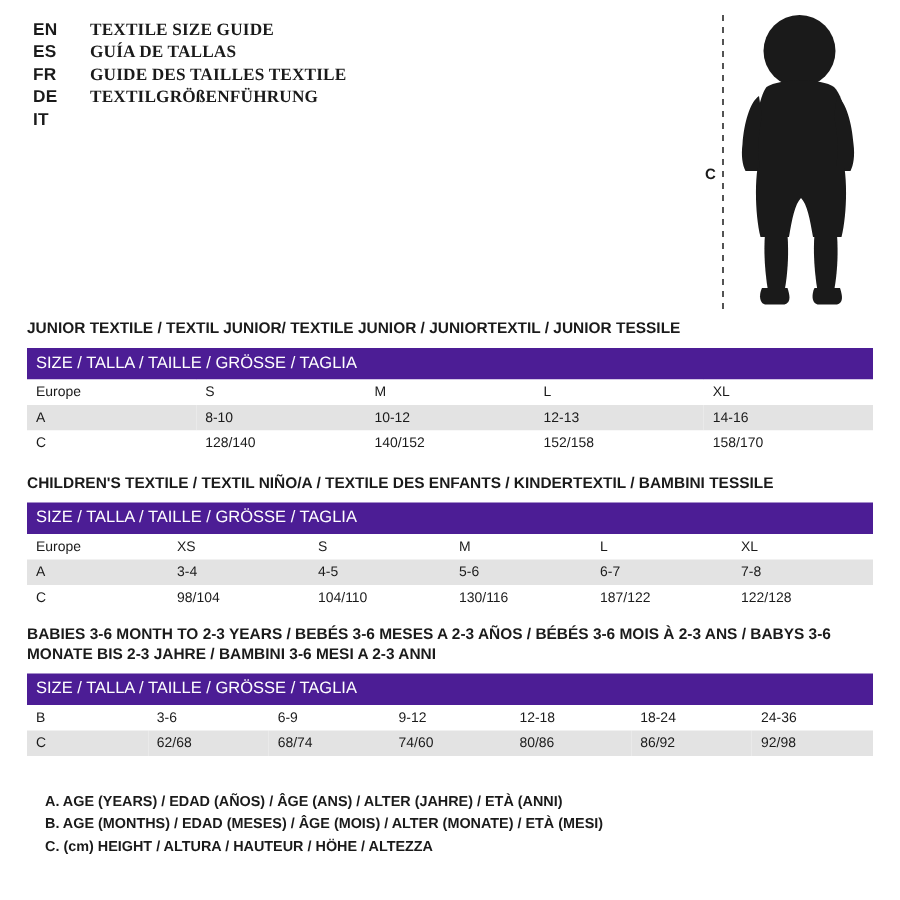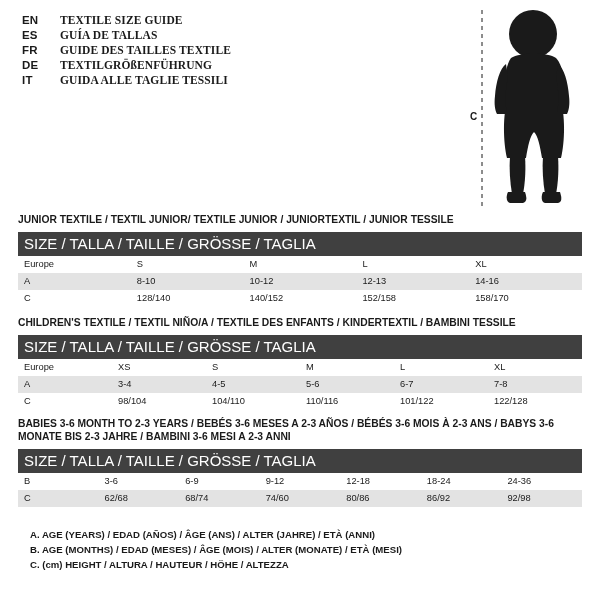--- a/index.html
+++ b/index.html
@@ -87,24 +87,24 @@
     table-layout: fixed;
   }
   table.size-table td {
     font-size: 9.3px;
     padding: 3px 0 3px 6px;
     line-height: 1.2;
     color: #1a1a1a;
     vertical-align: middle;
   }
   tr.head-row td {
-    background: #404040;
+    background: #4c1d95;
     color: #ffffff;
     font-weight: normal;
-    font-size: 15px;
+    font-size: 11px;
     height: 15px;
   }
   tr.shade td {
     background: #e3e3e3;
   }
   tr.plain td {
     background: #ffffff;
   }
   td.label-col {
     width: 84px;
@@ -142,21 +142,20 @@
     <div class="lang-row">
       <span class="lang-code">FR</span>
       <span class="lang-title">GUIDE DES TAILLES TEXTILE</span>
     </div>
     <div class="lang-row">
       <span class="lang-code">DE</span>
       <span class="lang-title">TEXTILGRÖßENFÜHRUNG</span>
     </div>
     <div class="lang-row">
       <span class="lang-code">IT</span>
-      <span class="lang-title">GUIDA ALLE TAGLIE TESSILI</span>
     </div>
   </div>
 
   <div class="figure-area">
     <svg width="120" height="205" viewBox="0 0 120 205">
 
       <line x1="12" y1="4" x2="12" y2="200" stroke="#1a1a1a" stroke-width="1" stroke-dasharray="4,4"></line>
 
       <circle cx="63" cy="28" r="24" fill="#1a1a1a"></circle>
 
@@ -230,22 +229,22 @@
         <td>3-4</td>
         <td>4-5</td>
         <td>5-6</td>
         <td>6-7</td>
         <td>7-8</td>
       </tr>
       <tr class="plain">
         <td class="label-col">C</td>
         <td>98/104</td>
         <td>104/110</td>
-        <td>110/116</td>
-        <td>101/122</td>
+        <td>130/116</td>
+        <td>187/122</td>
         <td>122/128</td>
       </tr>
     </tbody>
       </table>
   </div>
 
   <div class="section" style="top:418px;">
     <div class="section-title">BABIES 3-6 MONTH TO 2-3 YEARS / BEBÉS 3-6 MESES A 2-3 AÑOS / BÉBÉS 3-6 MOIS À 2-3 ANS / BABYS 3-6 MONATE BIS 2-3 JAHRE / BAMBINI 3-6 MESI A 2-3 ANNI</div>
     <table class="size-table">
       <tbody>

